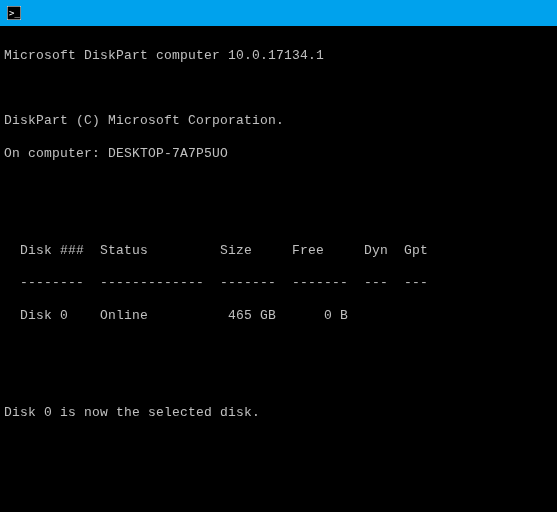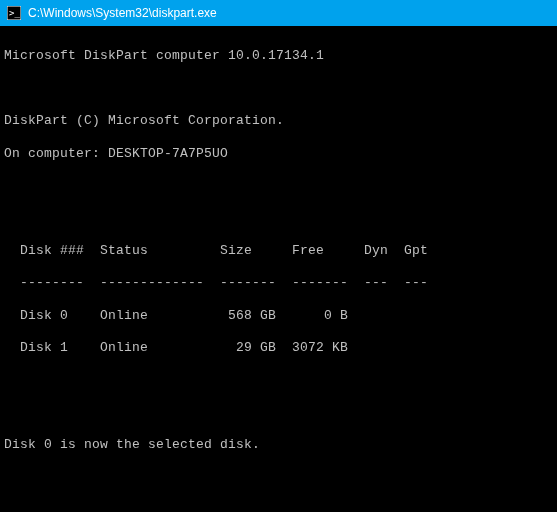--- a/index.html
+++ b/index.html
@@ -47,34 +47,32 @@
 </head>
 <body>
 
 <div class="titlebar">
   <span class="titlebar-icon">
     <svg width="14" height="14" viewBox="0 0 14 14">
       <rect x="0" y="0" width="14" height="14" fill="#000" stroke="#fff" stroke-width="1"></rect>
       <text x="2" y="10" font-size="9" fill="#fff" font-family="monospace">&gt;_</text>
     </svg>
   </span>
-  <span>C:\Windows\System32\diskpart.exe</span>
 </div>
 
 <div class="terminal">
 <div>Microsoft DiskPart computer 10.0.17134.1</div>
 <div class="blank"></div>
 <div>DiskPart (C) Microsoft Corporation.</div>
 <div>On computer: DESKTOP-7A7P5UO</div>
 <div class="blank"></div>
 <div class="blank"></div>
 <div>  Disk ###  Status         Size     Free     Dyn  Gpt</div>
 <div>  --------  -------------  -------  -------  ---  ---</div>
-<div>  Disk 0    Online          568 GB      0 B</div>
-<div>  Disk 1    Online           29 GB  3072 KB</div>
+<div>  Disk 0    Online          465 GB      0 B</div>
 <div class="blank"></div>
 <div class="blank"></div>
 <div>Disk 0 is now the selected disk.</div>
 
 
 
 
 
 
 

